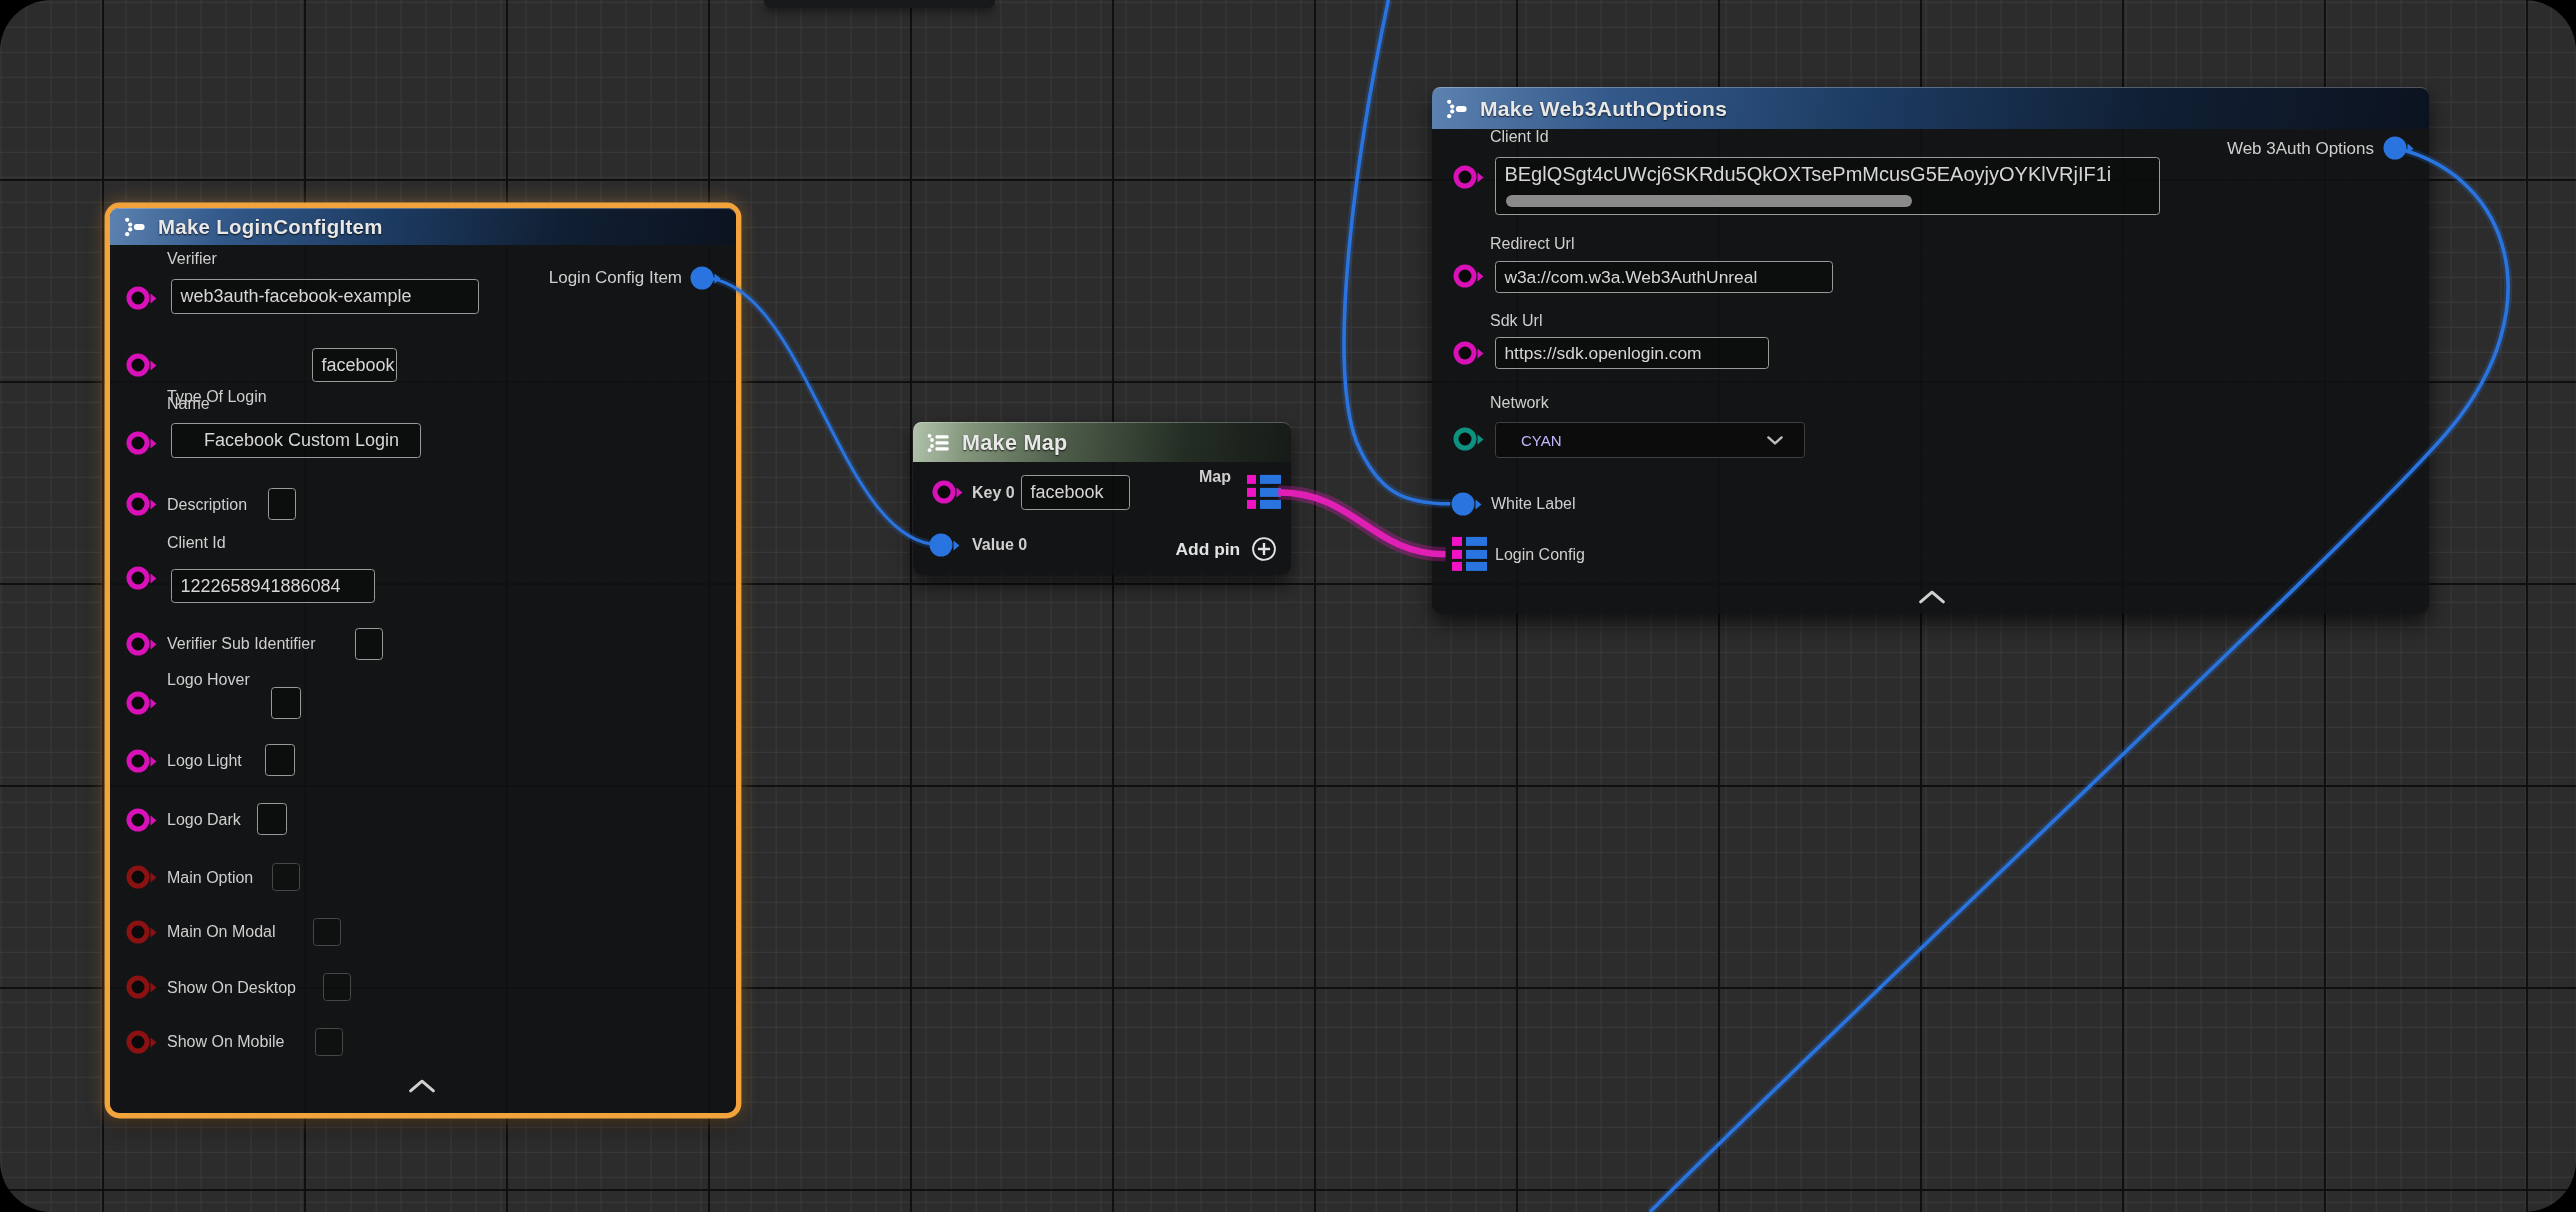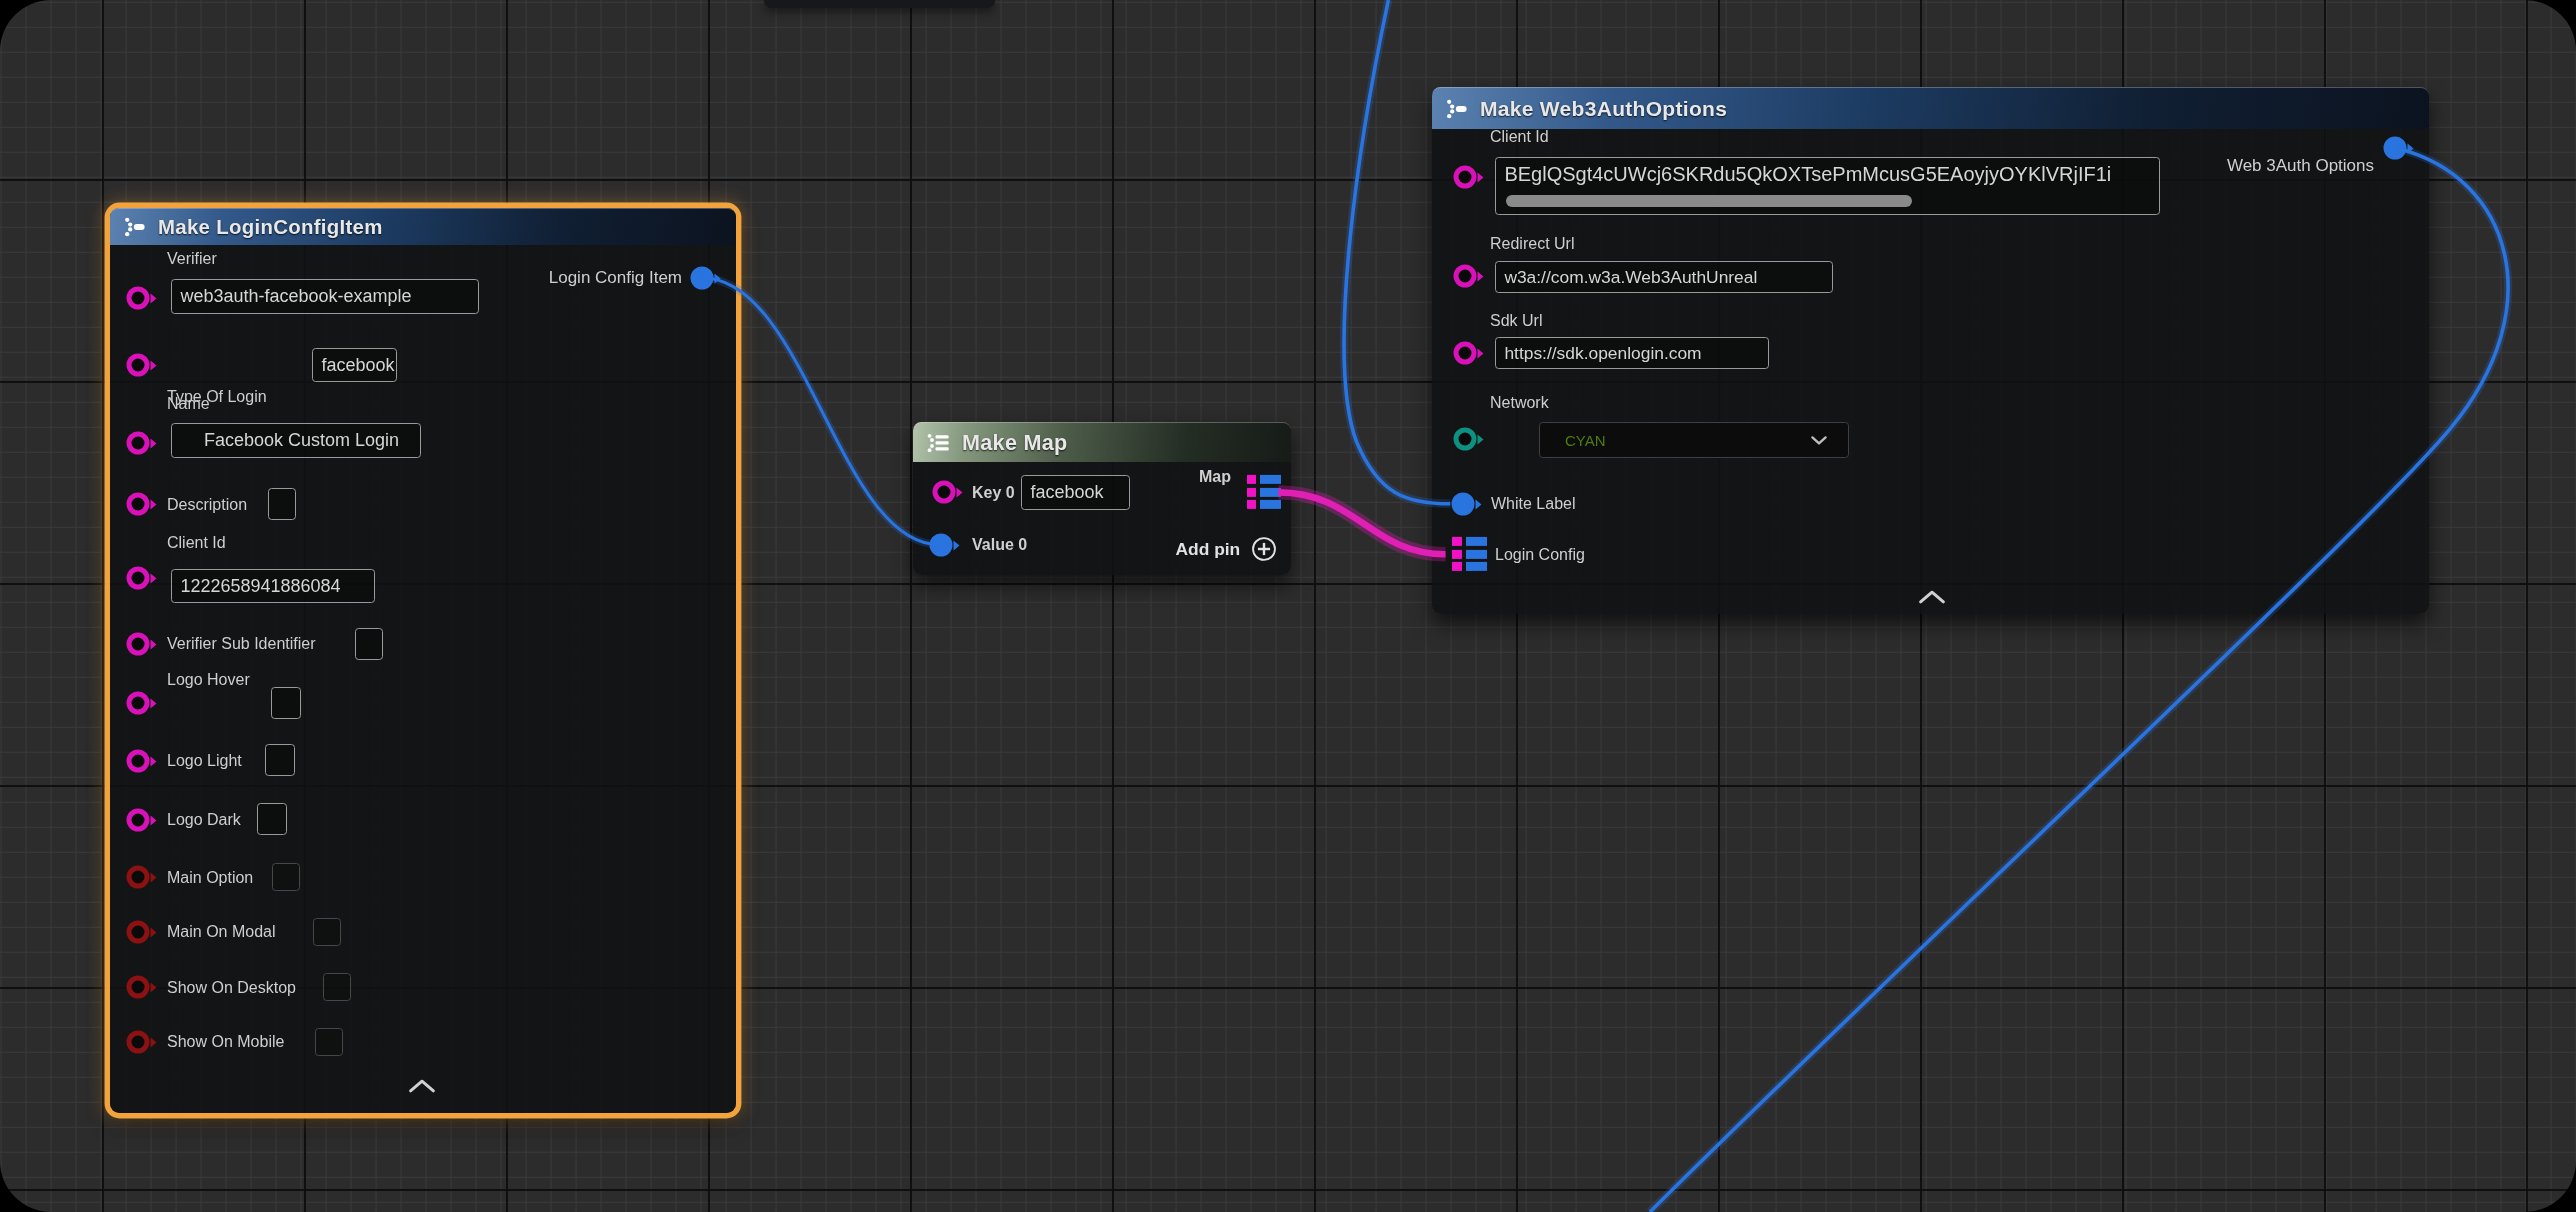--- a/index.html
+++ b/index.html
@@ -41,21 +41,21 @@
   
   .flabel,.plabel{position:absolute;color:#cfcfcf;font-size:16px;line-height:19px;white-space:nowrap;}
   .plabel.right{text-align:right;}
   .tbox{position:absolute;box-sizing:border-box;border:1.8px solid #9a9a9a;border-radius:3.6px;
        background:rgba(8,8,8,.55);color:#d6d6d6;font-size:18px;display:flex;align-items:center;
        padding:0 8.4px;white-space:nowrap;overflow:hidden;}
   .chk{position:absolute;width:28px;height:28px;box-sizing:border-box;border:1.8px solid #474747;
        border-radius:3.6px;background:rgba(10,10,10,.4);}
   .scrollbar{position:absolute;background:#8a8a8a;border-radius:6px;}
   .ddown{position:absolute;box-sizing:border-box;border:1.2px solid #3f3f3f;border-radius:3.6px;
-       background:#0c0c0c;color:#4d7c0f;font-size:15px;display:flex;align-items:center;margin-left:44px;}
+       background:#0c0c0c;color:#c4b5fd;font-size:15px;display:flex;align-items:center;}
   .chev{position:absolute;transform:translate(-50%,-50%);}
   .addpin{position:absolute;display:flex;align-items:center;gap:9.6px;color:#e2e2e2;
        font-size:17.4px;font-weight:bold;}
   .wires{position:absolute;inset:0;z-index:40;pointer-events:none;}
   .glow-b{stroke:rgba(42,116,223,.22);fill:none;}
   .glow-m{stroke:rgba(224,31,181,.30);fill:none;}
 </style>
 </head>
 <body>
 
@@ -187,21 +187,21 @@
             <circle cx="7" cy="8" r="3.6"></circle>
             <circle cx="12" cy="16" r="3.6"></circle>
         <circle cx="12" cy="24" r="3.6"></circle>
             <circle cx="7" cy="32" r="3.6"></circle>
         <rect x="18" y="15" width="18" height="10" rx="5"></rect>
           </g>
       </svg>
       <span class="ntitle" style="font-size:21px;">Make Web3AuthOptions</span>
     </div>
 
-    <span class="plabel right" style="right:55px;top:69px;font-size:17px;">Web 3Auth Options</span>
+    <span class="plabel right" style="right:55px;top:52px;font-size:17px;">Web 3Auth Options</span>
     <span class="pin filled c-blue" style="left:963px;top:61px;"></span>
 
     <span class="flabel" style="left:58px;top:40px;">Client Id</span>
     <span class="pin c-mag" style="left:33px;top:90px;"></span>
     <div class="tbox" style="left:63px;top:70px;width:665px;height:58px;align-items:flex-start;padding-top:4.8px;font-size:20px;">
       <span>BEglQSgt4cUWcj6SKRdu5QkOXTsePmMcusG5EAoyjyOYKlVRjIF1i</span>
       <span class="scrollbar" style="left:9.6px;top:37px;width:406px;height:12px;"></span>
     </div>
 
     <span class="flabel" style="left:58px;top:147px;">Redirect Url</span>

